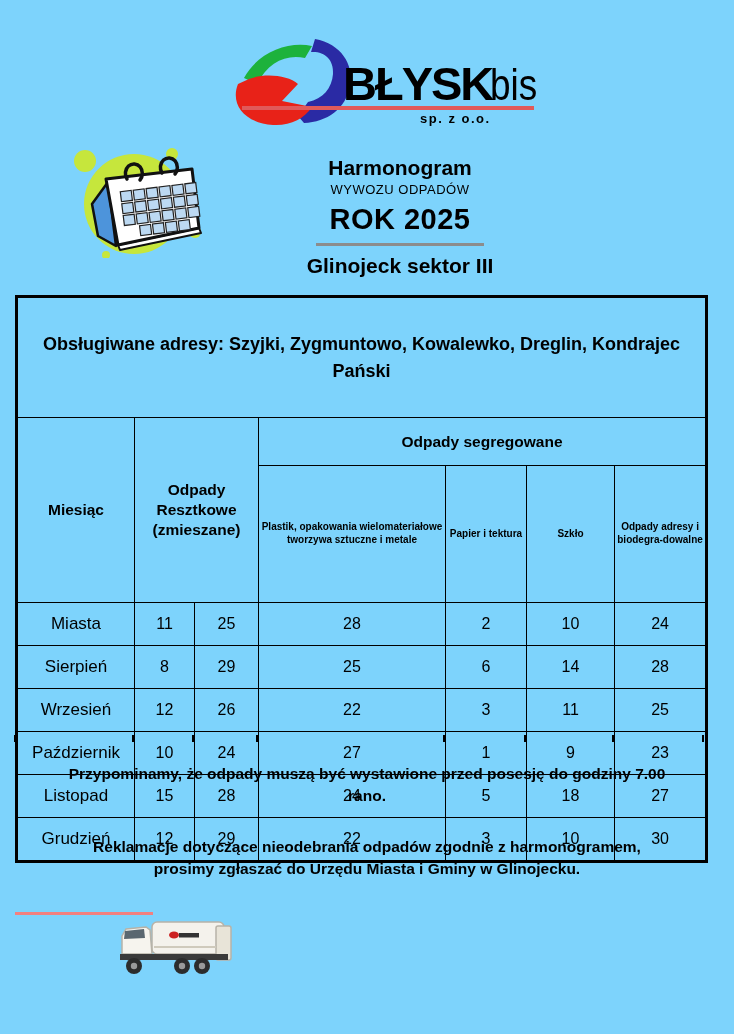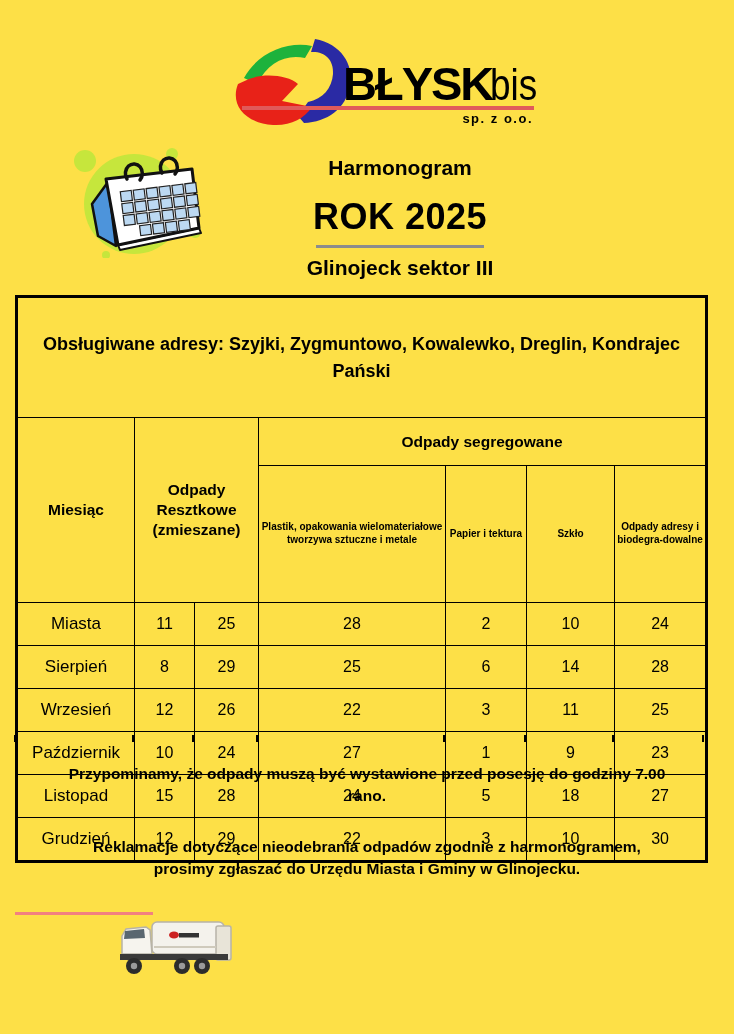--- a/index.html
+++ b/index.html
@@ -1,39 +1,39 @@
 <!DOCTYPE html>
 <html style="--logo-green: #1db23c; --logo-blue: #2a2aa4; --logo-red: #e82218; --logo-underline: #e05a5a; --divider-gray: #8c8c8c; --calendar-blob-green: #c6e63c; --calendar-page-blue: #bcd9f2; --calendar-side-blue: #4d94db; --footer-line-pink: #f28080;"><head>
 <meta charset="utf-8">
 <style>
   html,body { margin:0; padding:0; background:#fff; }
   .page {
-    position:relative; width:734px; height:1034px; background:#fde047;
+    position:relative; width:734px; height:1034px; background:#7dd3fc;
     font-family:"Liberation Sans", sans-serif; color:#000; overflow:hidden;
   }
 
   
   .logo-swoosh { position:absolute; left:228px; top:36px; }
   .brand { position:absolute; left:343px; top:60px; white-space:nowrap; line-height:1; }
   .brand-bold { font-size:47px; font-weight:700; letter-spacing:-2px; }
   .brand-light { display:inline-block; font-size:45px; font-weight:400; letter-spacing:0;
                  transform:scaleX(.82); transform-origin:left bottom; margin-left:-2px; }
   .brand-underline { position:absolute; left:242px; top:106px; width:292px; height:3.5px;
                      background:var(--logo-underline,#e05a5a); }
-  .brand-suffix { position:absolute; left:420px; top:111px; width:113px; text-align:right;
+  .brand-suffix { position:absolute; left:420px; top:111px; width:113px; 
                   font-size:13px; font-weight:600; letter-spacing:1.5px; }
 
   
   .calendar-art { position:absolute; left:70px; top:142px; }
 
   
   .title-block { position:absolute; left:250px; top:156px; width:300px; text-align:center; }
   .title-main { font-size:21px; font-weight:700; }
   .title-sub  { font-size:13px; letter-spacing:.5px; margin-top:2px; }
-  .title-year { font-size:36px; font-weight:700; margin-top:16px; letter-spacing:.5px; }
+  .title-year { font-size:29px; font-weight:700; margin-top:6px; letter-spacing:.5px; }
   .title-divider { width:168px; height:3px; background:var(--divider-gray,#8c8c8c); margin:7px auto 8px auto; }
   .title-sector { font-size:21px; font-weight:700; }
 
   
   table.schedule {
     position:absolute; left:15px; top:295px; width:690px;
     border-collapse:collapse; table-layout:fixed;
     border:3px solid #000;
   }
   table.schedule td { border:1.5px solid #000; text-align:center; vertical-align:middle; padding:11px 2px; }
@@ -108,20 +108,21 @@
         <rect x="93" y="82" width="11" height="10"></rect>
         <rect x="106" y="82" width="11" height="10"></rect>
     </g>
 
     <path d="M57,37 a8.5,9.5 0 1 1 13,1" fill="none" stroke="#111" stroke-width="3.5" stroke-linecap="round"></path>
     <path d="M92,31 a8.5,9.5 0 1 1 13,1" fill="none" stroke="#111" stroke-width="3.5" stroke-linecap="round"></path>
   </svg>
 
   <div class="title-block">
     <div class="title-main">Harmonogram</div>
+    <div class="title-sub">WYWOZU ODPADÓW</div>
     <div class="title-year">ROK 2025</div>
     <div class="title-divider"></div>
     <div class="title-sector">Glinojeck sektor III</div>
   </div>
 
   <table class="schedule">
     <colgroup>
       <col style="width:118px">
         <col style="width:60px">
         <col style="width:64px">

